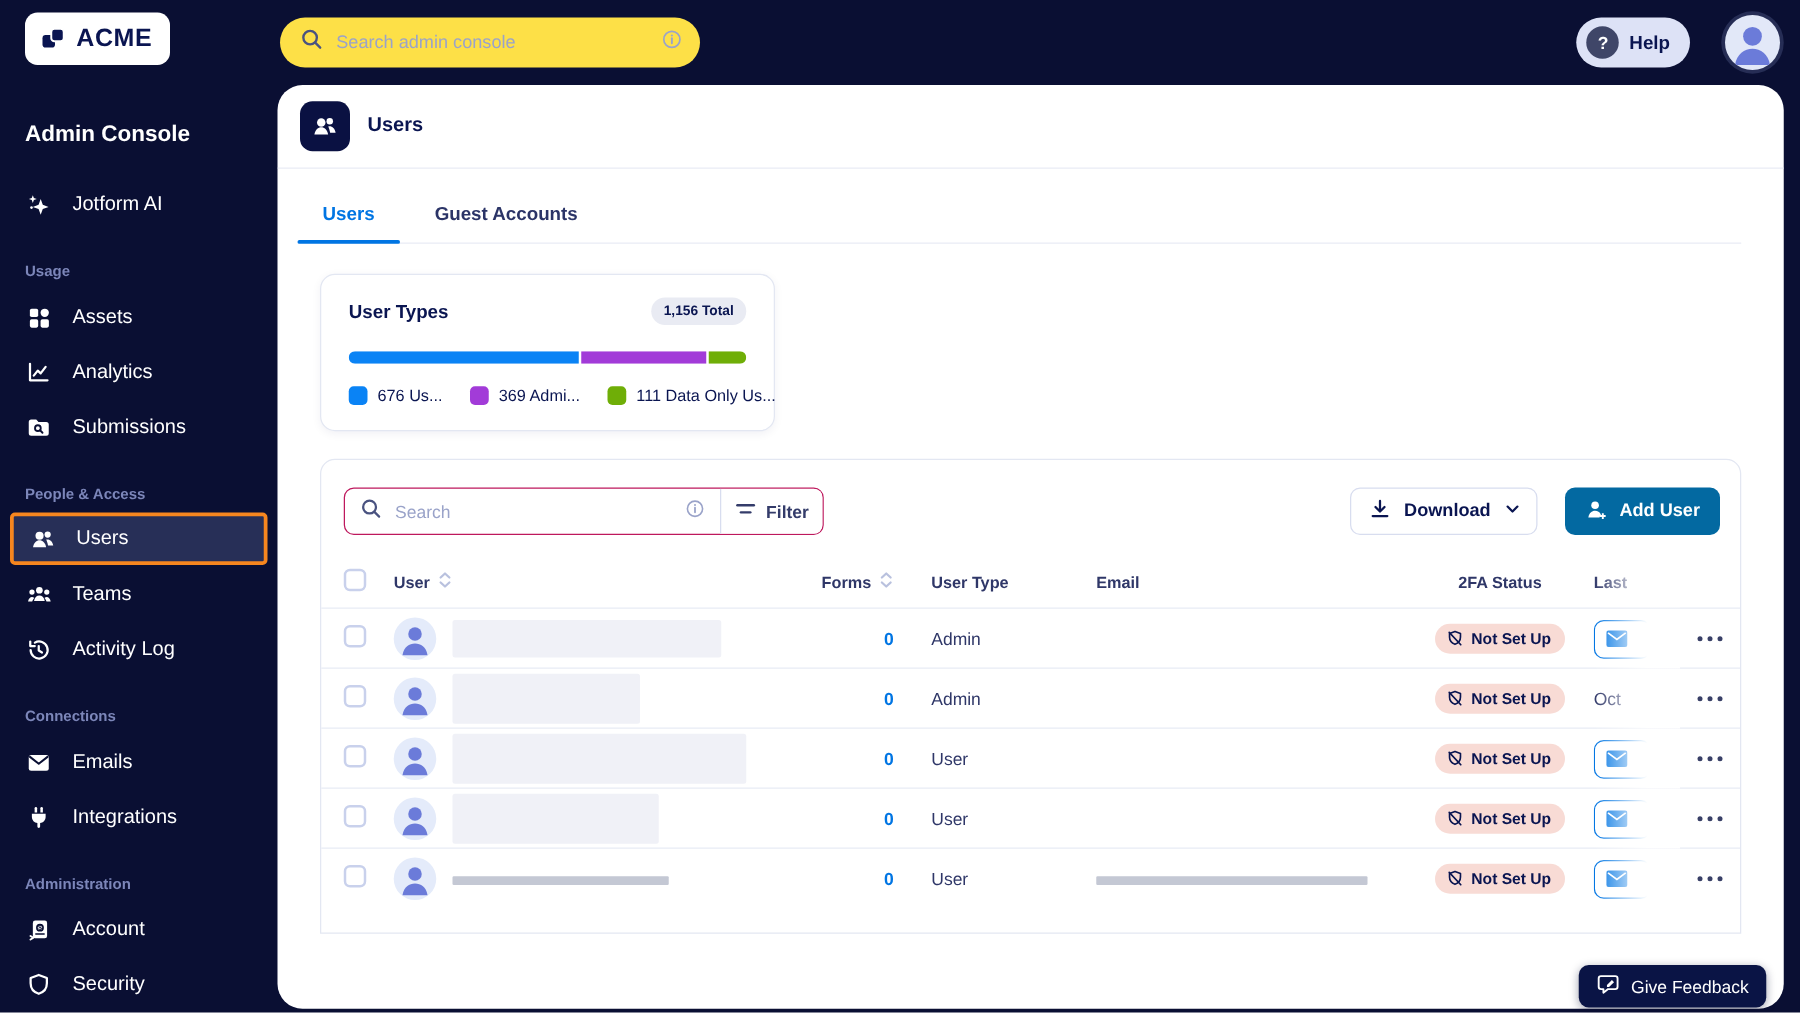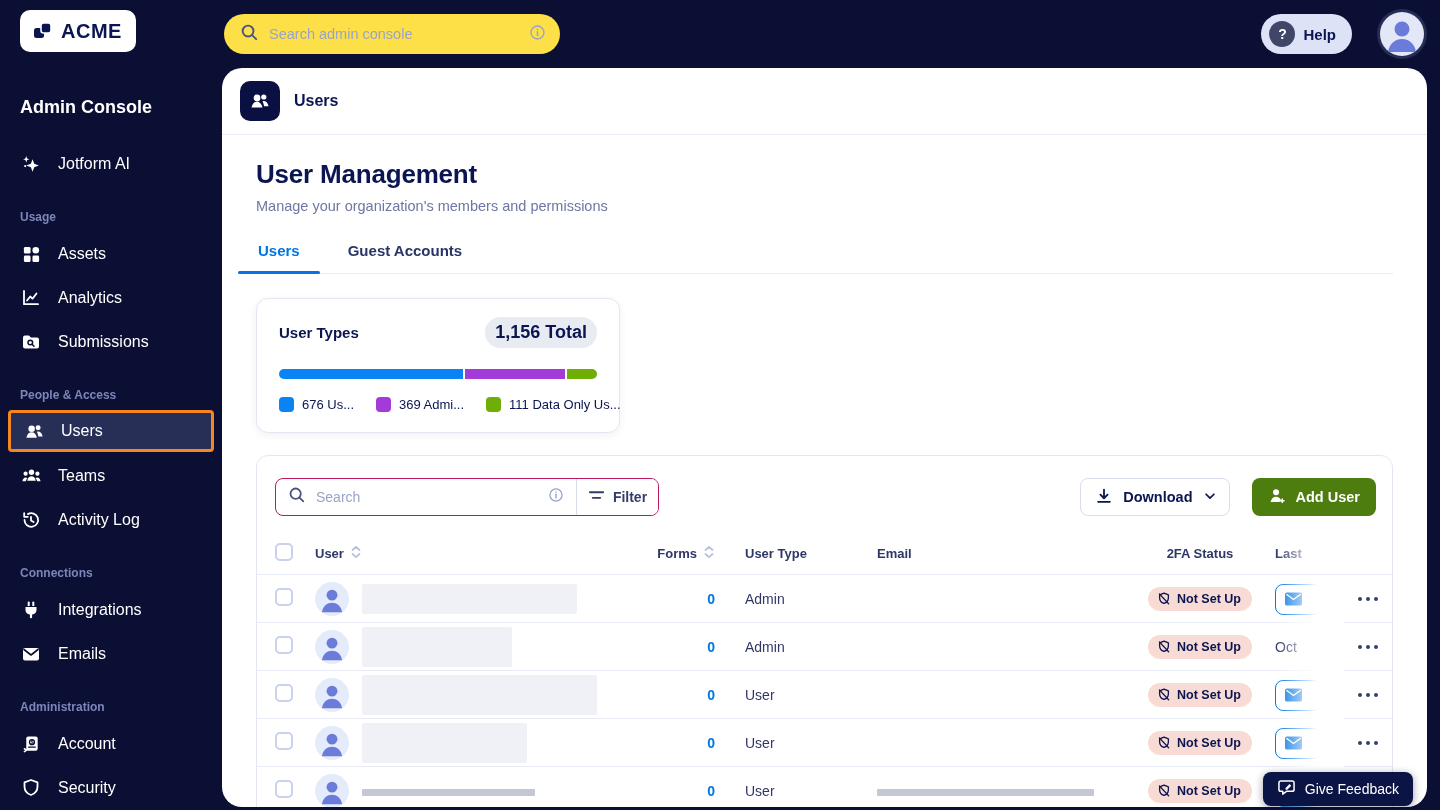--- a/index.html
+++ b/index.html
@@ -79,21 +79,21 @@
   .tab.active { color:#0075e3; }
   .tab.active::after { content:""; position:absolute; left:-18px; right:-18px; bottom:-1px; height:3px; background:#0075e3; border-radius:2px; }
 
   
   .ut-card {
     margin:24px 0 0 34px; width:364px; border:1px solid #e3e7f2; border-radius:12px;
     box-shadow:0 2px 8px rgba(10,21,81,.06); padding:18px 22px 20px; background:#fff;
   }
   .ut-head { display:flex; align-items:center; justify-content:space-between; }
   .ut-title { font-size:15px; font-weight:bold; color:#0a1551; }
-  .ut-badge { background:#e9ebf3; border-radius:999px; padding:5px 10px; font-size:18px; font-weight:bold; color:#0a1551; }
+  .ut-badge { background:#e9ebf3; border-radius:999px; padding:5px 10px; font-size:11px; font-weight:bold; color:#0a1551; }
   .ut-bar { margin-top:21px; height:10px; border-radius:6px; overflow:hidden; display:flex; }
   .bar-seg { height:100%; }
   .bar-seg + .bar-seg { margin-left:2px; }
   .ut-legend { margin-top:18px; display:flex; gap:22px; align-items:center; }
   .legend-item { display:flex; align-items:center; gap:8px; }
   .legend-swatch { width:15px; height:15px; border-radius:4px; }
   .legend-label { font-size:13px; color:#0a1551; white-space:nowrap; }
 
   
   .table-card {
@@ -110,21 +110,21 @@
     display:flex; align-items:center; justify-content:center; gap:8px;
     font-size:14px; font-weight:bold; color:#343c6a; font-family:"Liberation Sans", sans-serif;
   }
   .toolbar-right { display:flex; gap:22px; }
   .download-btn {
     height:38px; background:#fff; border:1px solid #d8ddef; border-radius:8px; cursor:pointer;
     display:flex; align-items:center; gap:10px; padding:0 12px 0 14px;
     font-size:14.5px; font-weight:bold; color:#0a1551; font-family:"Liberation Sans", sans-serif;
   }
   .adduser-btn {
-    height:38px; background:#4d7c0f; border:none; border-radius:8px; cursor:pointer;
+    height:38px; background:#0369a1; border:none; border-radius:8px; cursor:pointer;
     display:flex; align-items:center; gap:9px; padding:0 16px;
     font-size:14.5px; font-weight:bold; color:#fff; font-family:"Liberation Sans", sans-serif;
   }
 
   .grid-row {
     display:grid;
     grid-template-columns:40px 300px 100px 130px 280px 150px 1fr 48px;
     align-items:center; padding-left:18px;
   }
   .thead { height:42px; font-size:13px; font-weight:bold; color:#2f3768; }
@@ -307,36 +307,36 @@
             <path d="M3.2 3.2v3.6h3.6"></path>
             <path d="M10 6.8v3.6l2.6 1.6"></path>
           </svg>
       </span>
       <span>Activity Log</span>
     </div>
 
     <div class="nav-section">Connections</div>
     <div class="nav-item">
       <span class="nicon">
+        <svg width="20" height="20" viewBox="0 0 20 20">
+            <rect x="2" y="4" width="16" height="12.5" rx="2" fill="#fff"></rect>
+            <path d="M3 5.5l7 5.5 7-5.5" stroke="#0a0f33" stroke-width="1.6" fill="none" stroke-linecap="round" stroke-linejoin="round"></path>
+          </svg>
+      </span>
+      <span>Emails</span>
+    </div>
+    <div class="nav-item">
+      <span class="nicon">
         <svg width="20" height="20" viewBox="0 0 20 20" fill="#fff">
             <path d="M6.7 2.5a1 1 0 012 0V6h-2z"></path>
             <path d="M11.3 2.5a1 1 0 012 0V6h-2z"></path>
             <path d="M4.5 7h11v2.8a4.6 4.6 0 01-4.4 4.6v2.8a1.1 1.1 0 01-2.2 0v-2.8A4.6 4.6 0 014.5 9.8z"></path>
           </svg>
       </span>
       <span>Integrations</span>
-    </div>
-    <div class="nav-item">
-      <span class="nicon">
-        <svg width="20" height="20" viewBox="0 0 20 20">
-            <rect x="2" y="4" width="16" height="12.5" rx="2" fill="#fff"></rect>
-            <path d="M3 5.5l7 5.5 7-5.5" stroke="#0a0f33" stroke-width="1.6" fill="none" stroke-linecap="round" stroke-linejoin="round"></path>
-          </svg>
-      </span>
-      <span>Emails</span>
     </div>
 
     <div class="nav-section">Administration</div>
     <div class="nav-item">
       <span class="nicon">
         <svg width="19" height="19" viewBox="0 0 20 20">
             <rect x="4.5" y="1.5" width="12" height="15" rx="2" fill="#fff"></rect>
             <circle cx="10.5" cy="7.5" r="2.6" fill="none" stroke="#0a0f33" stroke-width="1.4"></circle>
             <text x="10.5" y="9.6" font-size="6" font-weight="bold" fill="#0a0f33" text-anchor="middle" font-family="Liberation Sans, sans-serif">$</text>
             <path d="M7 12.8h7" stroke="#0a0f33" stroke-width="1.3" stroke-linecap="round"></path>
@@ -363,24 +363,20 @@
       <svg width="22" height="22" viewBox="0 0 22 22" fill="#fff">
           <circle cx="8" cy="8" r="3.4"></circle>
           <path d="M2.5 17.5c.8-4 3-5.8 5.5-5.8s4.7 1.8 5.5 5.8z"></path>
           <circle cx="14.8" cy="7" r="2.6"></circle>
           <path d="M13.6 11.2c2.8-.6 5.2 1.2 5.9 5h-4.4c-.3-2-1-3.7-1.5-5z"></path>
         </svg>
     </div>
     <span class="breadcrumb">Users</span>
   </div>
 
-  <div class="title-block">
-    <h1 class="page-title">User Management</h1>
-    <div class="page-subtitle">Manage your organization's members and permissions</div>
-  </div>
 
   <div class="tabs">
     <div class="tab active">Users</div>
     <div class="tab">Guest Accounts</div>
   </div>
 
   <section class="ut-card">
     <div class="ut-head">
       <span class="ut-title">User Types</span>
       <span class="ut-badge">1,156 Total</span>

